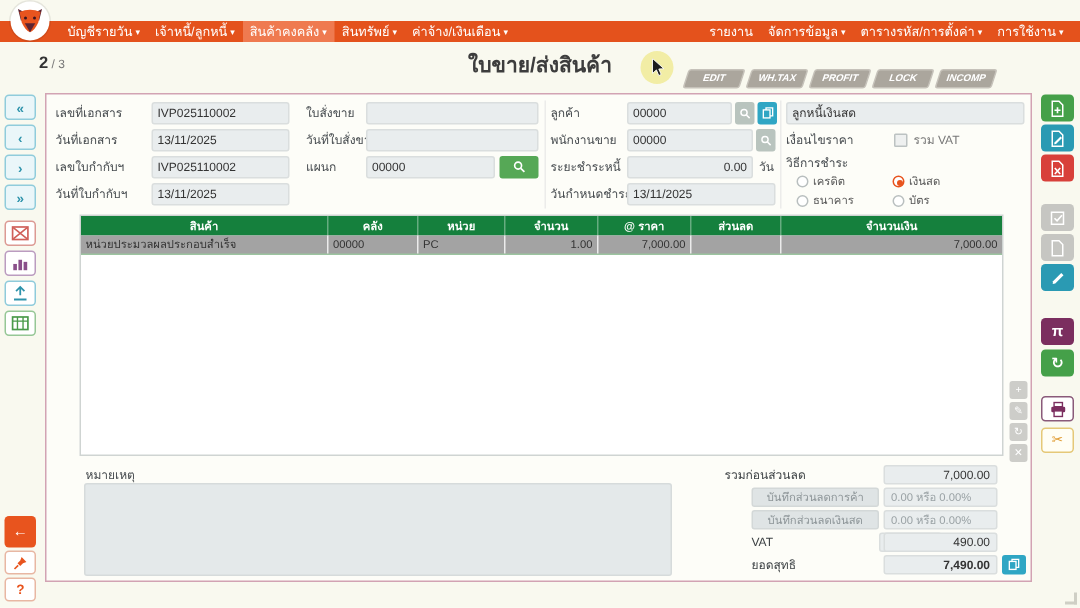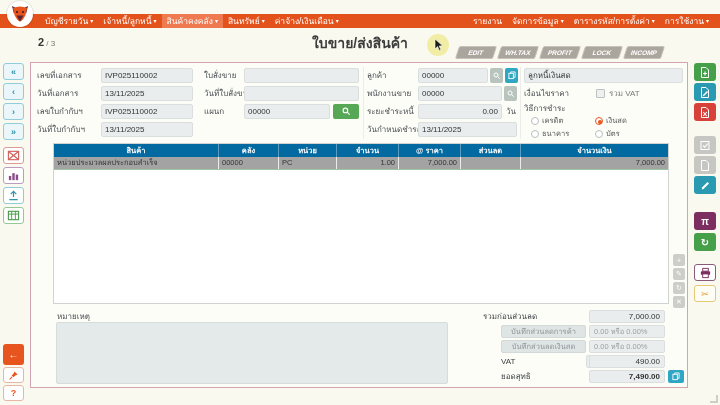--- a/index.html
+++ b/index.html
@@ -20,21 +20,21 @@
 
   
   .menubar { position:absolute; top:14px; left:0; right:0; height:14px; background:#e4521c; color:#fff;
              display:flex; align-items:center; font-size:8.5px; padding:0 6px 0 40px; }
   .menu-item { height:14px; line-height:14px; padding:0 5px; white-space:nowrap; cursor:default; }
   .menu-item.active { background:#ef7a50; }
   .menu-right { margin-left:auto; display:flex; }
   .caret { font-size:6px; margin-left:2px; vertical-align:1px; }
 
   
-  .page-ind { position:absolute; left:38px; top:36px; font-size:8px; color:#777; }
+  .page-ind { position:absolute; left:26px; top:36px; font-size:8px; color:#777; }
   .page-ind .cur { font-size:11px; font-weight:bold; color:#333; }
   .page-title { position:absolute; left:250px; top:32px; width:220px; text-align:center;
                 font-size:14px; font-weight:bold; color:#3d3d3d; }
   .abtn { position:absolute; top:46px; height:13px; background:#aba69d; border:1px solid #c6c2ba; color:#fff;
           font-size:6.5px; font-weight:bold; line-height:11px; text-align:center; transform:skewX(-18deg);
           border-radius:2px; }
   .cursor-hl { position:absolute; left:427px; top:34px; width:22px; height:22px; background:#f2eda2;
                border-radius:50%; opacity:.95; z-index:20; }
   .cursor-hl svg { position:absolute; left:7px; top:5px; }
 
@@ -52,21 +52,21 @@
   .radio { width:8px; height:8px; border:1px solid #b9bfbf; border-radius:50%; background:#fff; flex:0 0 auto; }
   .radio.on { border-color:#e8541e; border-width:1.5px; position:relative; }
   .radio.on::after { content:""; position:absolute; left:1.5px; top:1.5px; width:4px; height:4px;
                      background:#e8541e; border-radius:50%; }
   .rlabel { font-size:7.5px; color:#555; line-height:10px; }
 
   
   .itable { position:absolute; left:22px; top:80px; width:616px; height:161px; background:#fff;
             border:1px solid #cfd4d2; }
   .thead, .trow { display:grid; grid-template-columns:165px 60px 58px 62px 62px 60px 1fr; }
-  .thead { background:#0369a1; height:13px; }
+  .thead { background:#15803d; height:13px; }
   .th { color:#fff; font-size:7.5px; font-weight:bold; text-align:center; line-height:13px;
         border-right:1px solid rgba(255,255,255,.35); overflow:hidden; }
   .th:last-child { border-right:none; }
   .trow { height:13px; border-bottom:1px solid #9cc4a0; background:#a3a3a3; }
   .td { font-size:7.5px; color:#333; line-height:12px; padding:0 3px; border-right:1px solid #ececec;
         overflow:hidden; white-space:nowrap; }
   .td:last-child { border-right:none; }
   .td.num { text-align:right; }
   .mini-col { position:absolute; left:642px; top:191px; width:13px; }
   .mini-btn { width:12px; height:12px; background:#cdcdc9; border-radius:2px; color:#fff; font-size:7px;

